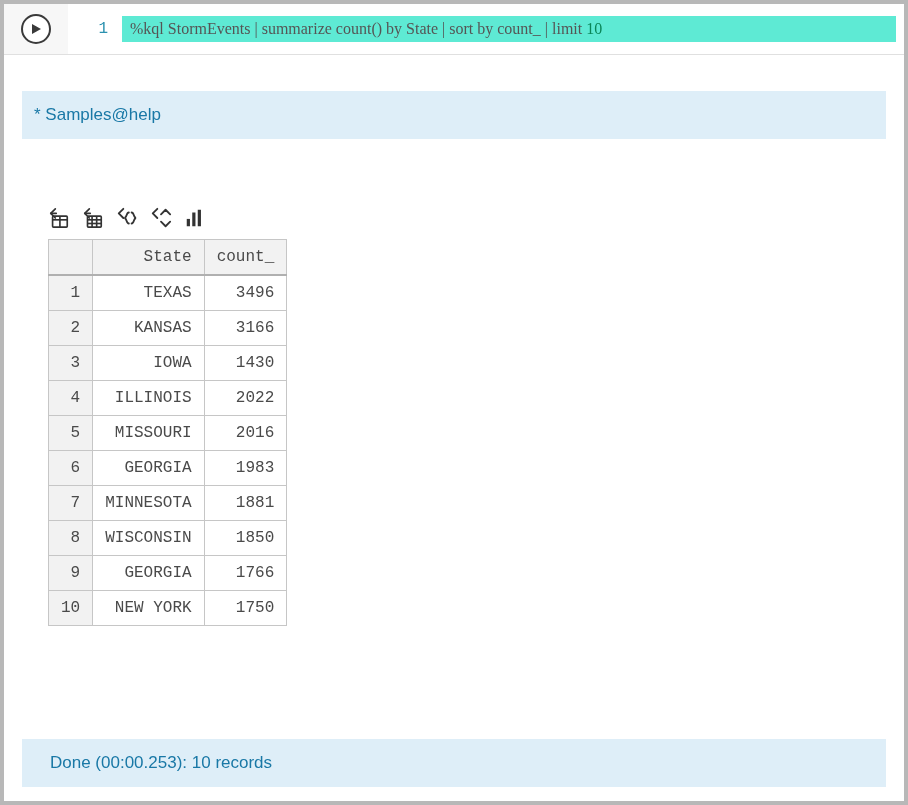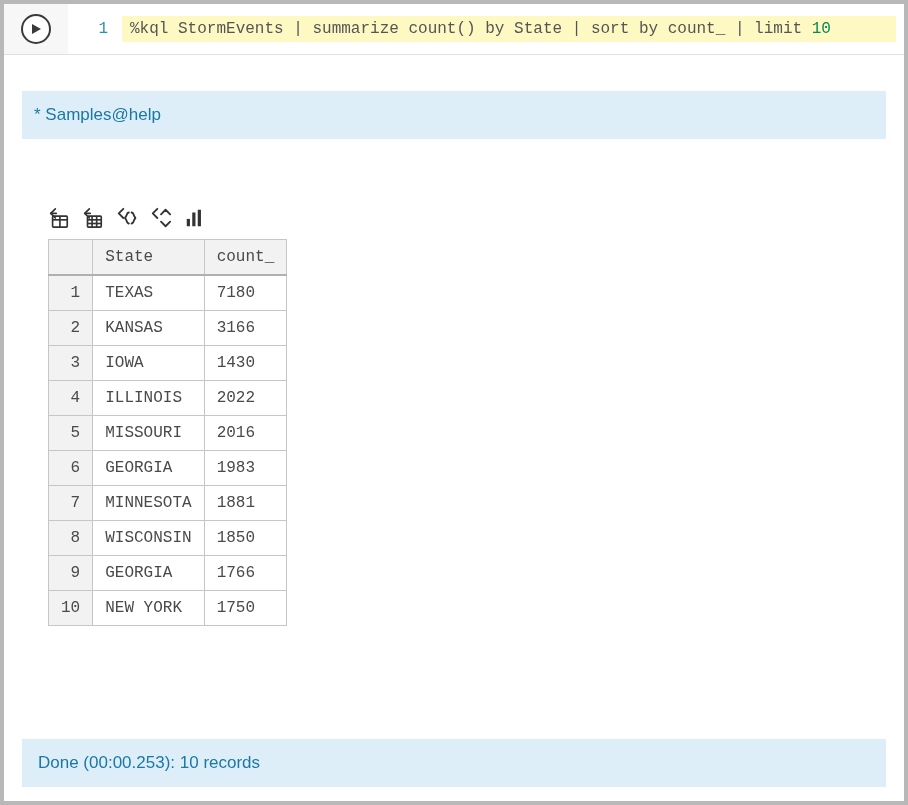--- a/index.html
+++ b/index.html
@@ -55,22 +55,23 @@
     .line-number {
       width: 46px;
       text-align: right;
       color: #2b91af;
       padding-right: 14px;
       user-select: none;
     }
     .code-line {
       white-space: nowrap;
       flex: 1;
-      background: #fef9c3;
+      background: #5eead4;
       padding: 4px 8px;
+      font-family: Liberation Serif, serif;
     }
     .code-line .cmd { color: #555; }
     .code-line .num { color: #098658; }
     .content-area {
       flex: 1;
       display: flex;
       flex-direction: column;
       overflow: auto;
     }
     .banner {
@@ -96,21 +97,21 @@
     }
     .toolbar-btn svg { width: 22px; height: 22px; }
     table.result {
       border-collapse: collapse;
       font-family: Consolas, Menlo, Monaco, "Courier New", monospace;
       font-size: 16px;
       border: 1px solid #c6c6c6;
     }
     table.result th, table.result td {
       border: 1px solid #c6c6c6;
-      text-align: left;
+      text-align: right;
     }
     table.result th {
       background: #f2f2f2;
       font-weight: normal;
       color: #4a4a4a;
       padding: 8px 12px;
     }
     table.result td {
       padding: 8px 12px;
       color: #4a4a4a;
@@ -124,21 +125,21 @@
       text-align: right;
       min-width: 28px;
     }
     table.result thead {
       border-bottom: 2px solid #b0b0b0;
     }
     .spacer { flex: 1; }
     .status {
       margin: 0 18px 14px 18px;
       background: #deeef8;
-      padding: 14px 16px;
+      padding: 14px 28px;
       color: #1978a6;
       font-size: 17px;
     }
   </style>
 </head>
 <body>
 
 <div class="notebook-cell">
 
   <div class="code-row">
@@ -214,21 +215,21 @@
           <tr>
             <th></th>
             <th>State</th>
             <th>count_</th>
           </tr>
         </thead>
         <tbody id="result-body">
         <tr>
               <td>1</td>
               <td>TEXAS</td>
-              <td>7180</td>
+              <td>3496</td>
             </tr>
             <tr>
               <td>2</td>
               <td>KANSAS</td>
               <td>3166</td>
             </tr>
             <tr>
               <td>3</td>
               <td>IOWA</td>
               <td>1430</td>

